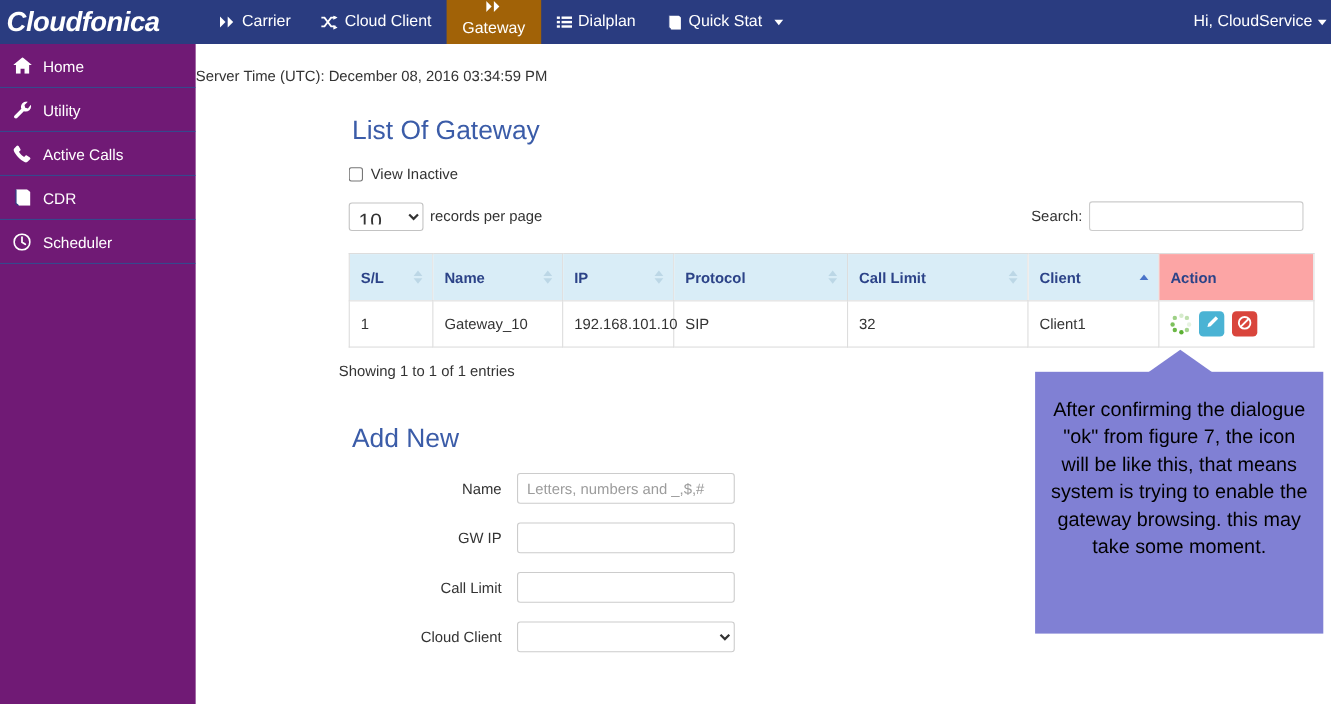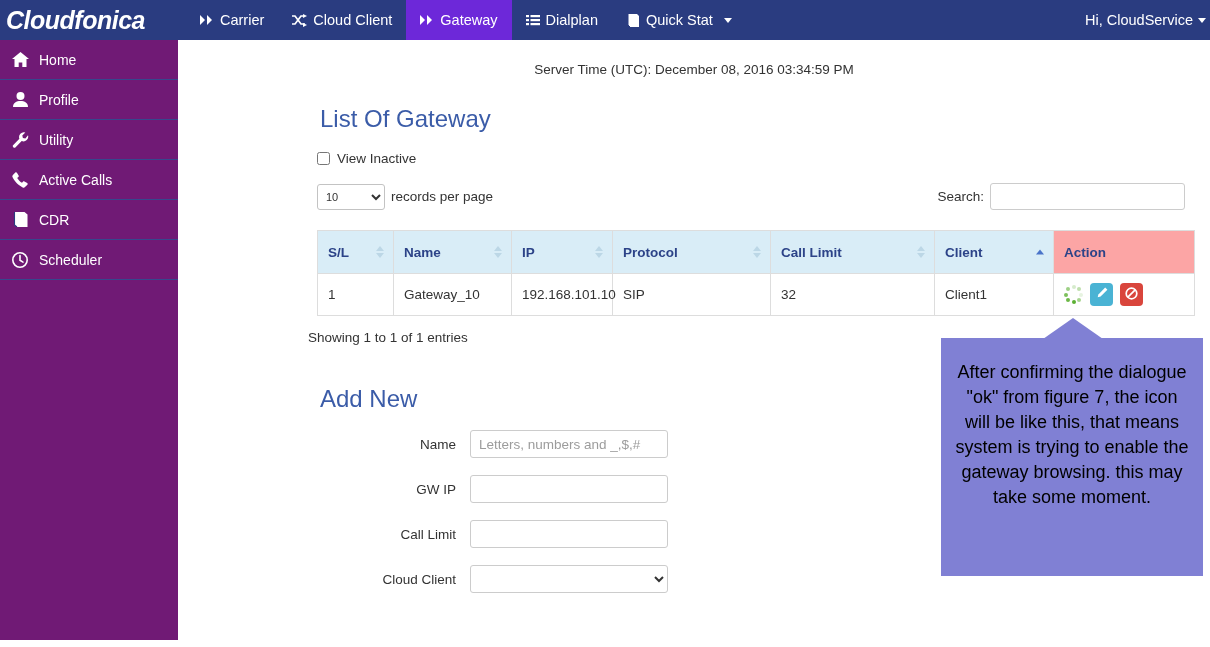--- a/index.html
+++ b/index.html
@@ -28,21 +28,21 @@
     font-size: 25px; letter-spacing: -0.5px;
     white-space: nowrap;
   }
   .nav-items { display: flex; align-items: stretch; margin-left: 8px; }
   .nav-item {
     display: flex; align-items: center; gap: 6px;
     padding: 0 14px; height: 40px;
     color: #ffffff; font-size: 14.5px; white-space: nowrap;
     cursor: pointer;
   }
-  .nav-item.active { background: #6d28d9; }
+  .nav-item.active { background: #a16207; flex-direction: column; }
   .nav-icon { display: inline-flex; align-items: center; }
   .nav-right {
     margin-left: auto; display: flex; align-items: center;
     padding-right: 4px; color: #fff; font-size: 14.5px; white-space: nowrap;
     cursor: pointer;
   }
   .caret {
     display: inline-block; margin-left: 5px;
     border-left: 4px solid transparent; border-right: 4px solid transparent;
     border-top: 5px solid #fff;
@@ -63,40 +63,40 @@
   }
   .side-icon { width: 18px; display: inline-flex; justify-content: center; align-items: center; }
 
   
   .main {
     position: absolute; top: 40px; left: 178px;
     width: 1032px; height: 607px;
     background: #ffffff;
   }
   .server-time {
-    text-align: center; color: #333; font-size: 13.5px;
+    color: #333; font-size: 13.5px;
     padding-top: 22px;
   }
   .content { padding: 0 0 0 130px; }
   h2.section-title {
     color: #3b5ca8; font-weight: normal; font-size: 24px;
     margin: 28px 0 0 12px;
   }
   .view-inactive {
     display: flex; align-items: center; gap: 7px;
     margin: 18px 0 0 9px; font-size: 13.5px; color: #333;
   }
   .view-inactive input { margin: 0; width: 13px; height: 13px; }
 
   .table-controls {
     display: flex; align-items: center;
     margin: 17px 0 0 9px; padding-right: 25px;
   }
   .len-select {
-    font-size: 11px; padding: 5px 4px; height: 26px;
+    font-size: 19px; padding: 5px 4px; height: 26px;
     border: 1px solid #c3c3c3; border-radius: 3px; background: #fff;
     color: #333; width: 68px;
   }
   .len-label { font-size: 13.5px; color: #333; margin-left: 6px; }
   .search-wrap { margin-left: auto; display: flex; align-items: center; gap: 6px; }
   .search-label { font-size: 13.5px; color: #333; }
   .search-input {
     width: 195px; height: 27px; border: 1px solid #cccccc; border-radius: 3px;
     padding: 2px 6px; font-size: 13px; outline: none; background:#fff;
   }
@@ -270,29 +270,20 @@
 
     <div class="side-item">
       <span class="side-icon">
         <svg width="17" height="15" viewBox="0 0 17 15">
           <path d="M8.5 0L0 7h2.5v8h4.2v-4.6h3.6V15h4.2V7H17z" fill="#fff"></path>
         </svg>
       </span>
       <span>Home</span>
     </div>
 
-    <div class="side-item">
-      <span class="side-icon">
-        <svg width="15" height="15" viewBox="0 0 15 15">
-          <circle cx="7.5" cy="4" r="4" fill="#fff"></circle>
-          <path d="M0 15c0-4.2 3.4-6 7.5-6s7.5 1.8 7.5 6z" fill="#fff"></path>
-        </svg>
-      </span>
-      <span>Profile</span>
-    </div>
 
     <div class="side-item">
       <span class="side-icon">
         <svg width="17" height="16" viewBox="0 0 17 16">
           <path d="M16 3.2a4.8 4.8 0 01-6.3 5.9L3.6 15.2a1.6 1.6 0 01-2.3-2.3L7.4 6.8A4.8 4.8 0 0113.3.5l-3 3 .6 2.5 2.5.6z" fill="#fff"></path>
         </svg>
       </span>
       <span>Utility</span>
     </div>
 

